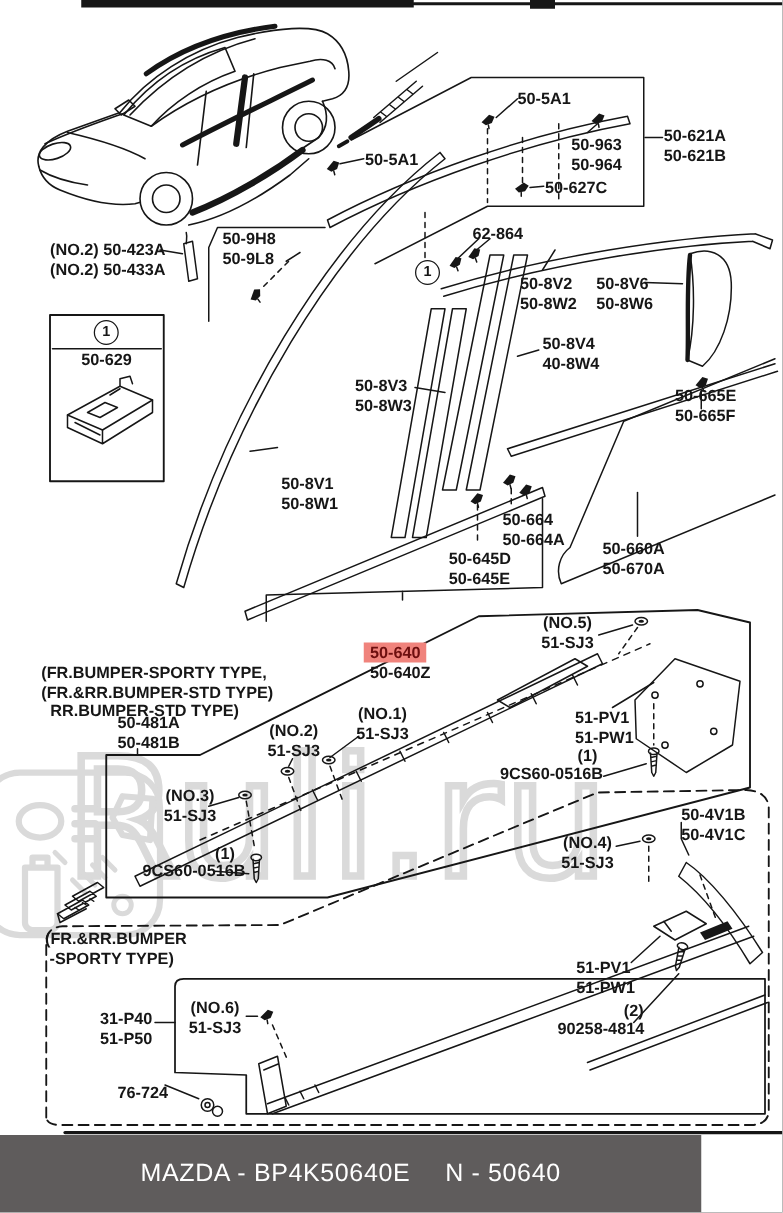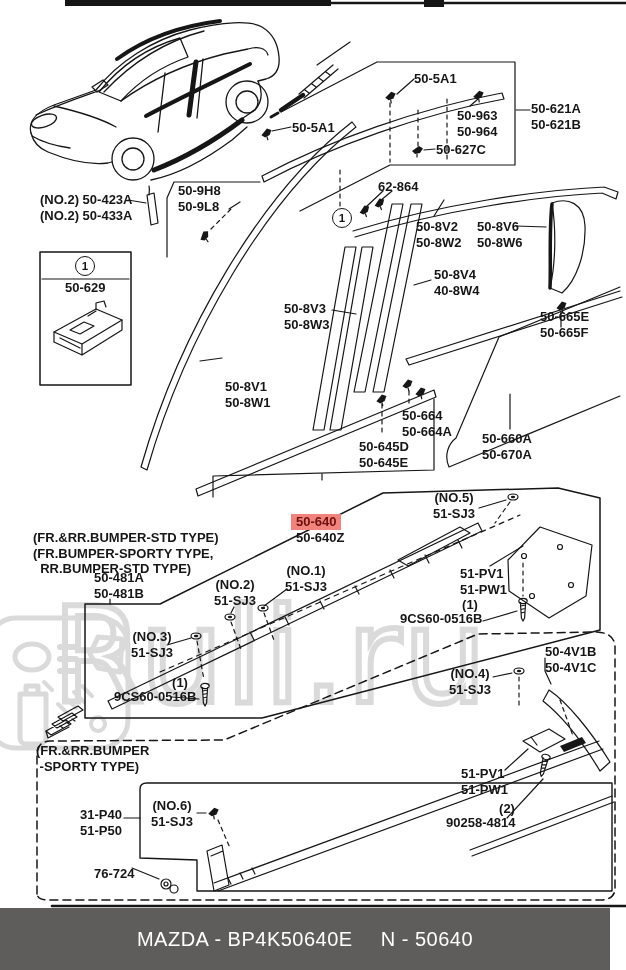--- a/index.html
+++ b/index.html
@@ -20,21 +20,21 @@
   #label-layer{position:absolute;inset:0;z-index:2;}
   .lbl{position:absolute;font-size:13px;font-weight:700;line-height:15.5px;
        color:var(--ink);white-space:pre;}
   .lbl.ctr{transform:translateX(-50%);text-align:center;}
   .hl{background:var(--highlight-bg);color:var(--highlight-fg);
       display:inline-block;padding:0 5px;margin-left:-5px;margin-top:36px;}
   .callout{position:absolute;width:18px;height:18px;border:1.7px solid var(--ink);
       border-radius:50%;display:flex;align-items:center;justify-content:center;
       font-size:11.5px;font-weight:700;color:var(--ink);background:var(--paper);
       transform:translate(-50%,-50%);z-index:2;}
-  .footer{position:absolute;left:0;top:908px;width:610px;height:62px;z-index:3;
+  .footer{position:absolute;left:0;top:908px;width:561px;height:62px;z-index:3;
       background:var(--footer-bg);color:var(--footer-fg);display:flex;
       align-items:center;justify-content:center;gap:28px;font-size:20px;
       letter-spacing:.5px;}
 </style>
 </head>
 <body>
 
 <div class="stage">
 
   <div class="wm">Ruli.ru</div>
@@ -260,21 +260,21 @@
       <div class="lbl" style="left: 477px; top: 219px;"><div>50-8V6</div><div>50-8W6</div></div>
       <div class="lbl" style="left: 434px; top: 267px;"><div>50-8V4</div><div>40-8W4</div></div>
       <div class="lbl" style="left: 284px; top: 301px;"><div>50-8V3</div><div>50-8W3</div></div>
       <div class="lbl" style="left: 225px; top: 351px; margin-top: 28px;"><div>50-8V1</div><div>50-8W1</div></div>
       <div class="lbl" style="left: 540px; top: 309px;"><div>50-665E</div><div>50-665F</div></div>
       <div class="lbl" style="left: 402px; top: 408px;"><div>50-664</div><div>50-664A</div></div>
       <div class="lbl" style="left: 359px; top: 439px;"><div>50-645D</div><div>50-645E</div></div>
       <div class="lbl" style="left: 482px; top: 431px;"><div>50-660A</div><div>50-670A</div></div>
       <div class="lbl" style="left: 296px; top: 478px;"><div class="hl">50-640</div><div>50-640Z</div></div>
       <div class="lbl ctr" style="left: 454px; top: 490px;"><div>(NO.5)</div><div>51-SJ3</div></div>
-      <div class="lbl" style="left: 33px; top: 530px;"><div>(FR.&amp;RR.BUMPER-STD TYPE)</div><div>(FR.BUMPER-SPORTY TYPE,</div><div>  RR.BUMPER-STD TYPE)</div></div>
+      <div class="lbl" style="left: 33px; top: 530px;"><div>(FR.BUMPER-SPORTY TYPE,</div><div>(FR.&amp;RR.BUMPER-STD TYPE)</div><div>  RR.BUMPER-STD TYPE)</div></div>
       <div class="lbl" style="left: 94px; top: 570px;"><div>50-481A</div><div>50-481B</div></div>
       <div class="lbl ctr" style="left: 235px; top: 577px;"><div>(NO.2)</div><div>51-SJ3</div></div>
       <div class="lbl ctr" style="left: 306px; top: 563px;"><div>(NO.1)</div><div>51-SJ3</div></div>
       <div class="lbl" style="left: 460px; top: 566px;"><div>51-PV1</div><div>51-PW1</div></div>
       <div class="lbl ctr" style="left: 470px; top: 597px;"><div>(1)</div></div>
       <div class="lbl" style="left: 400px; top: 611px;"><div>9CS60-0516B</div></div>
       <div class="lbl ctr" style="left: 152px; top: 629px;"><div>(NO.3)</div><div>51-SJ3</div></div>
       <div class="lbl ctr" style="left: 180px; top: 675px;"><div>(1)</div></div>
       <div class="lbl" style="left: 114px; top: 689px;"><div>9CS60-0516B</div></div>
       <div class="lbl ctr" style="left: 470px; top: 666px;"><div>(NO.4)</div><div>51-SJ3</div></div>

